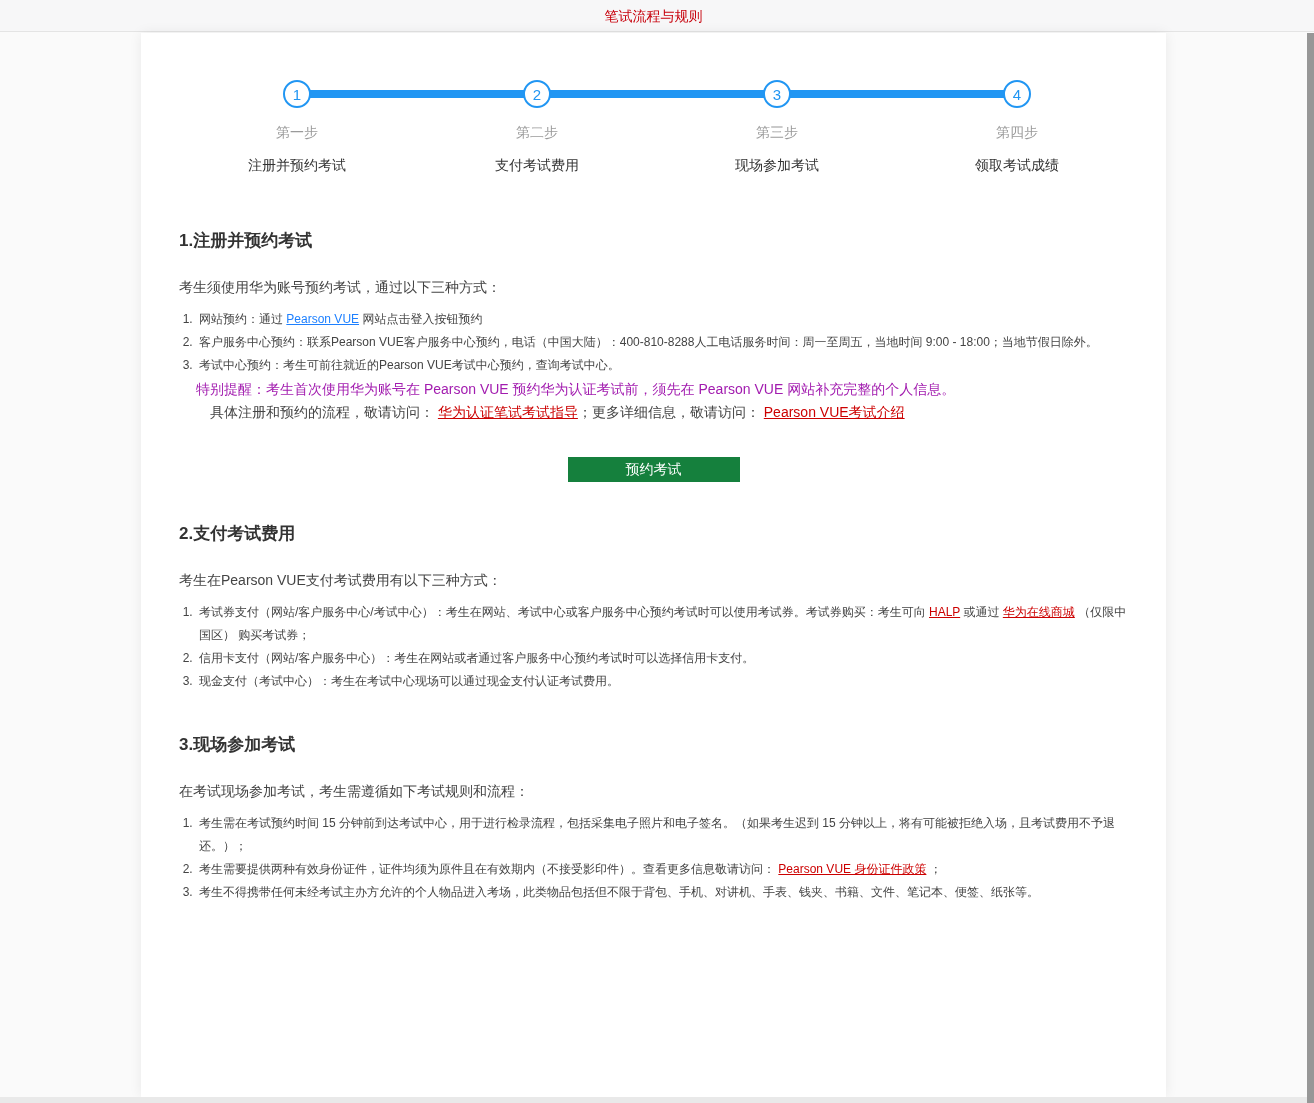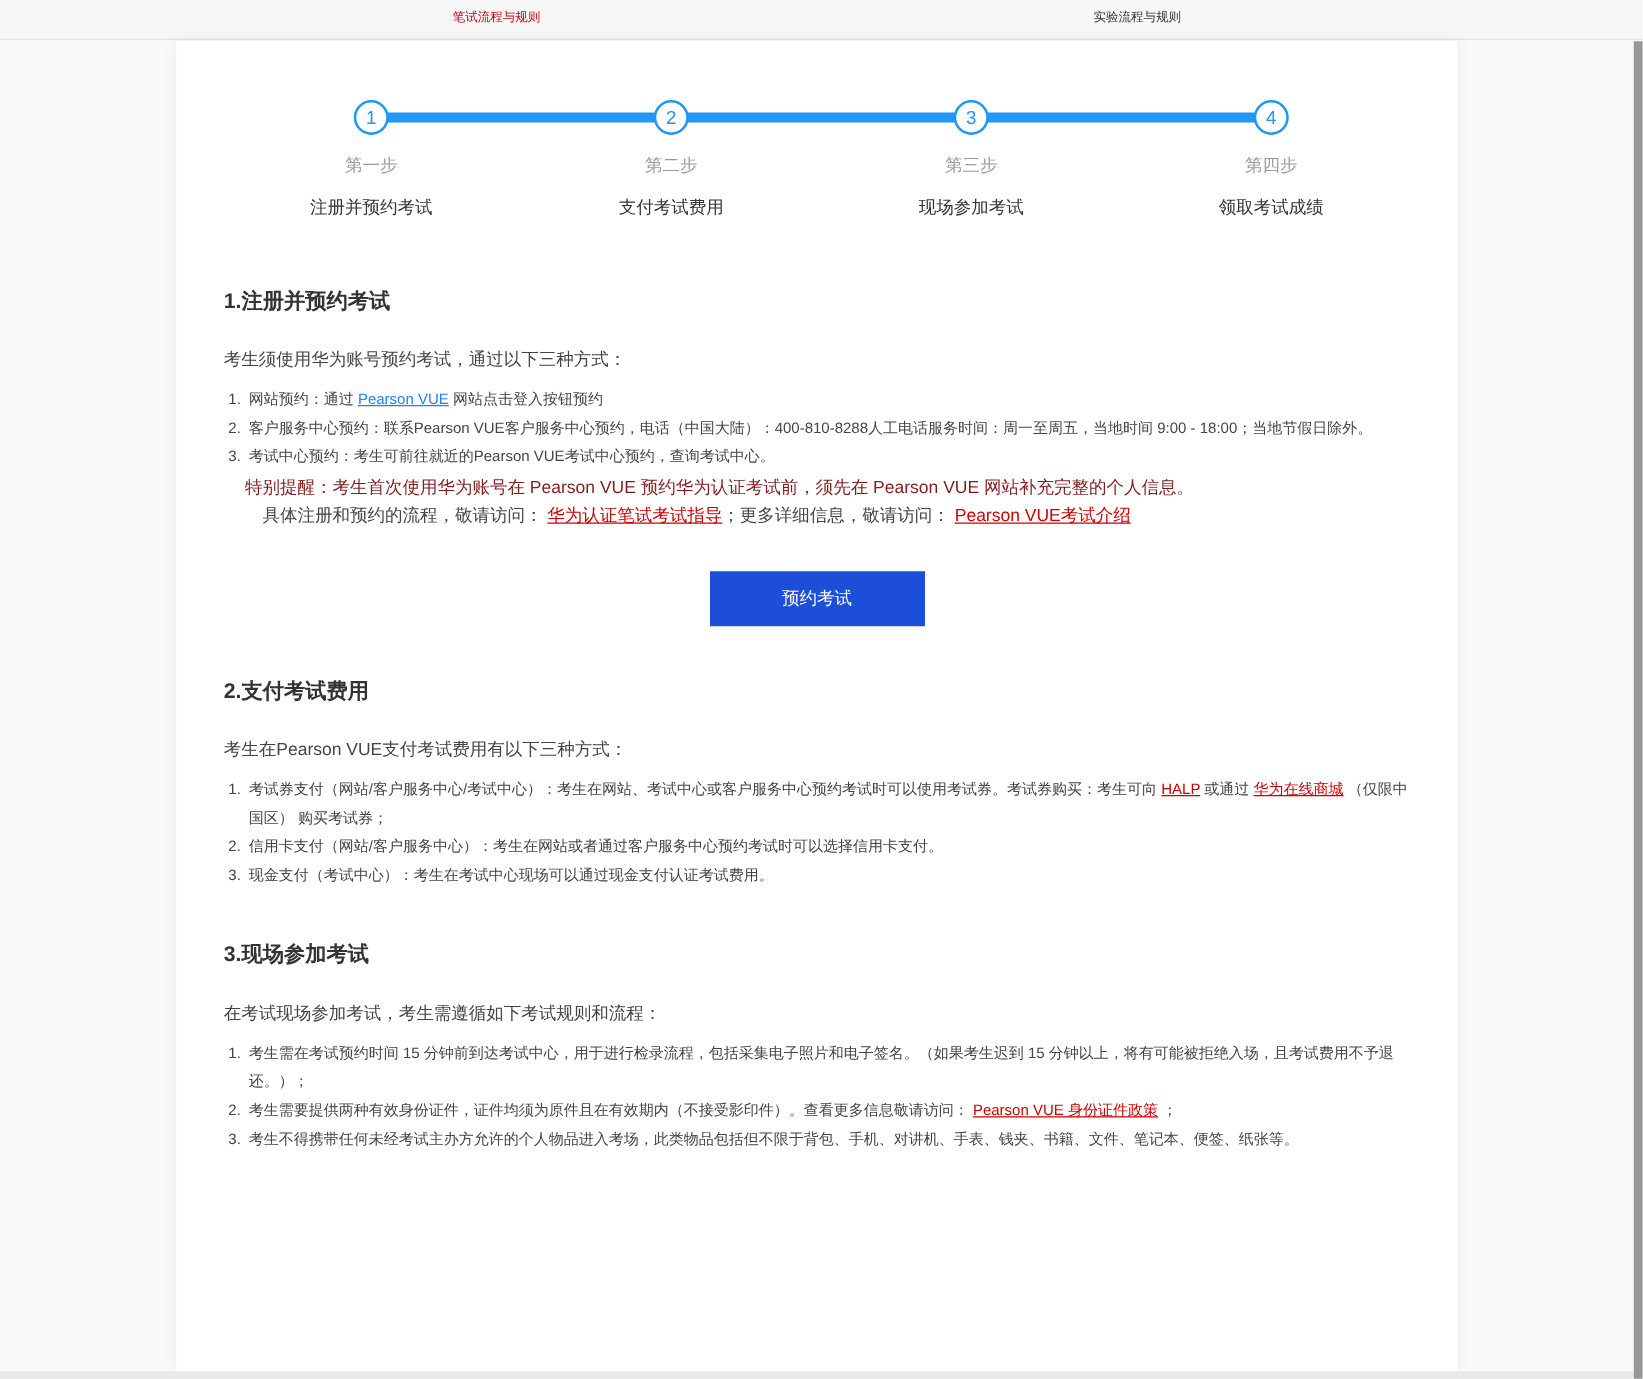--- a/index.html
+++ b/index.html
@@ -6,21 +6,21 @@
   html,body { margin:0; padding:0; }
   body {
     width:1314px; height:1103px; position:relative; overflow:hidden;
     background:#fafafa;
     font-family:"Liberation Sans","DejaVu Sans",sans-serif;
   }
   
   .topbar { position:absolute; top:0; left:0; width:1314px; height:32px;
             background:#f7f7f8; border-bottom:1px solid #e4e4e4; }
   .tabs { margin-left:141px; width:1025px; height:32px; display:flex; }
-  .tab { flex:1; text-align:center; line-height:32px; font-size:10px; color:#333; cursor:pointer;font-family:Liberation Mono, monospace; }
+  .tab { flex:1; text-align:center; line-height:32px; font-size:14px; color:#333; cursor:pointer; }
   .tab.active { color:#c7000b; }
   
   .card { position:absolute; left:141px; top:33px; width:1025px; height:1064px;
           background:#fff; box-shadow:0 0 12px rgba(0,0,0,0.07); }
   
   .stepper { position:relative; padding-top:47px; }
   .step-line { position:absolute; left:156px; width:720px; top:57px; height:8px;
                border-radius:4px; background:#2196f3; z-index:1; }
   .step-row { display:flex; padding-left:36px; position:relative; z-index:2; }
   .step { width:240px; text-align:center; }
@@ -31,41 +31,40 @@
   .stitle { margin-top:15px; font-size:14px; color:#333;text-align:center; }
   
   .content { padding:0 38px; }
   h2.sec { margin:40px 0 0; font-size:17px; color:#333; font-weight:700; }
   h2.sec.first { margin-top:54px; }
   p.intro { margin:24px 0 0; font-size:14px; color:#444; line-height:23px; }
   ol.steps-list { margin:9px 0 0; padding-left:17px; list-style:decimal;
                   font-size:12px; color:#444; line-height:23px; }
   ol.steps-list li { padding-left:3px; }
   .notice { font-size:14px; line-height:23px; margin-left:17px; color:#444; }
-  .notice.red { color:#7f1d1d; margin-top:1px; }
+  .notice.red { color:#a21caf; margin-top:1px; }
   .notice.indent { margin-left:31px; }
   a.lnk { cursor:pointer; text-decoration:underline; }
   a.lnk.blue { color:#1e80ff; }
   a.lnk.red { color:#cc0000; }
-  .cta { display:block; margin:33px auto 0; height:44px; border:none;
-         background:#1d4ed8; color:#fff; font-size:14px; padding:0;
+  .cta { display:block; margin:33px auto 0; height:25px; border:none;
+         background:#15803d; color:#fff; font-size:14px; padding:0;
          cursor:pointer; font-family:Liberation Serif, serif; }
   .cta.w1 { width:172px; }
   
   .bottom-strip { position:absolute; left:0; top:1097px; width:1307px; height:6px; background:#e9e9e9; }
   .scrollbar { position:absolute; right:0; top:33px; width:7px; height:1070px; background:#efefef; }
   .scroll-thumb { width:100%; height:100%; background:#979797; }
 </style>
 </head>
 <body>
 
 <div class="topbar">
   <div class="tabs">
     <div class="tab active">笔试流程与规则</div>
-    <div class="tab">实验流程与规则</div>
   </div>
 </div>
 
 <div class="card">
 
   <div class="stepper">
     <div class="step-line"></div>
     <div class="step-row">
       <div class="step">
         <div class="circle">1</div>

